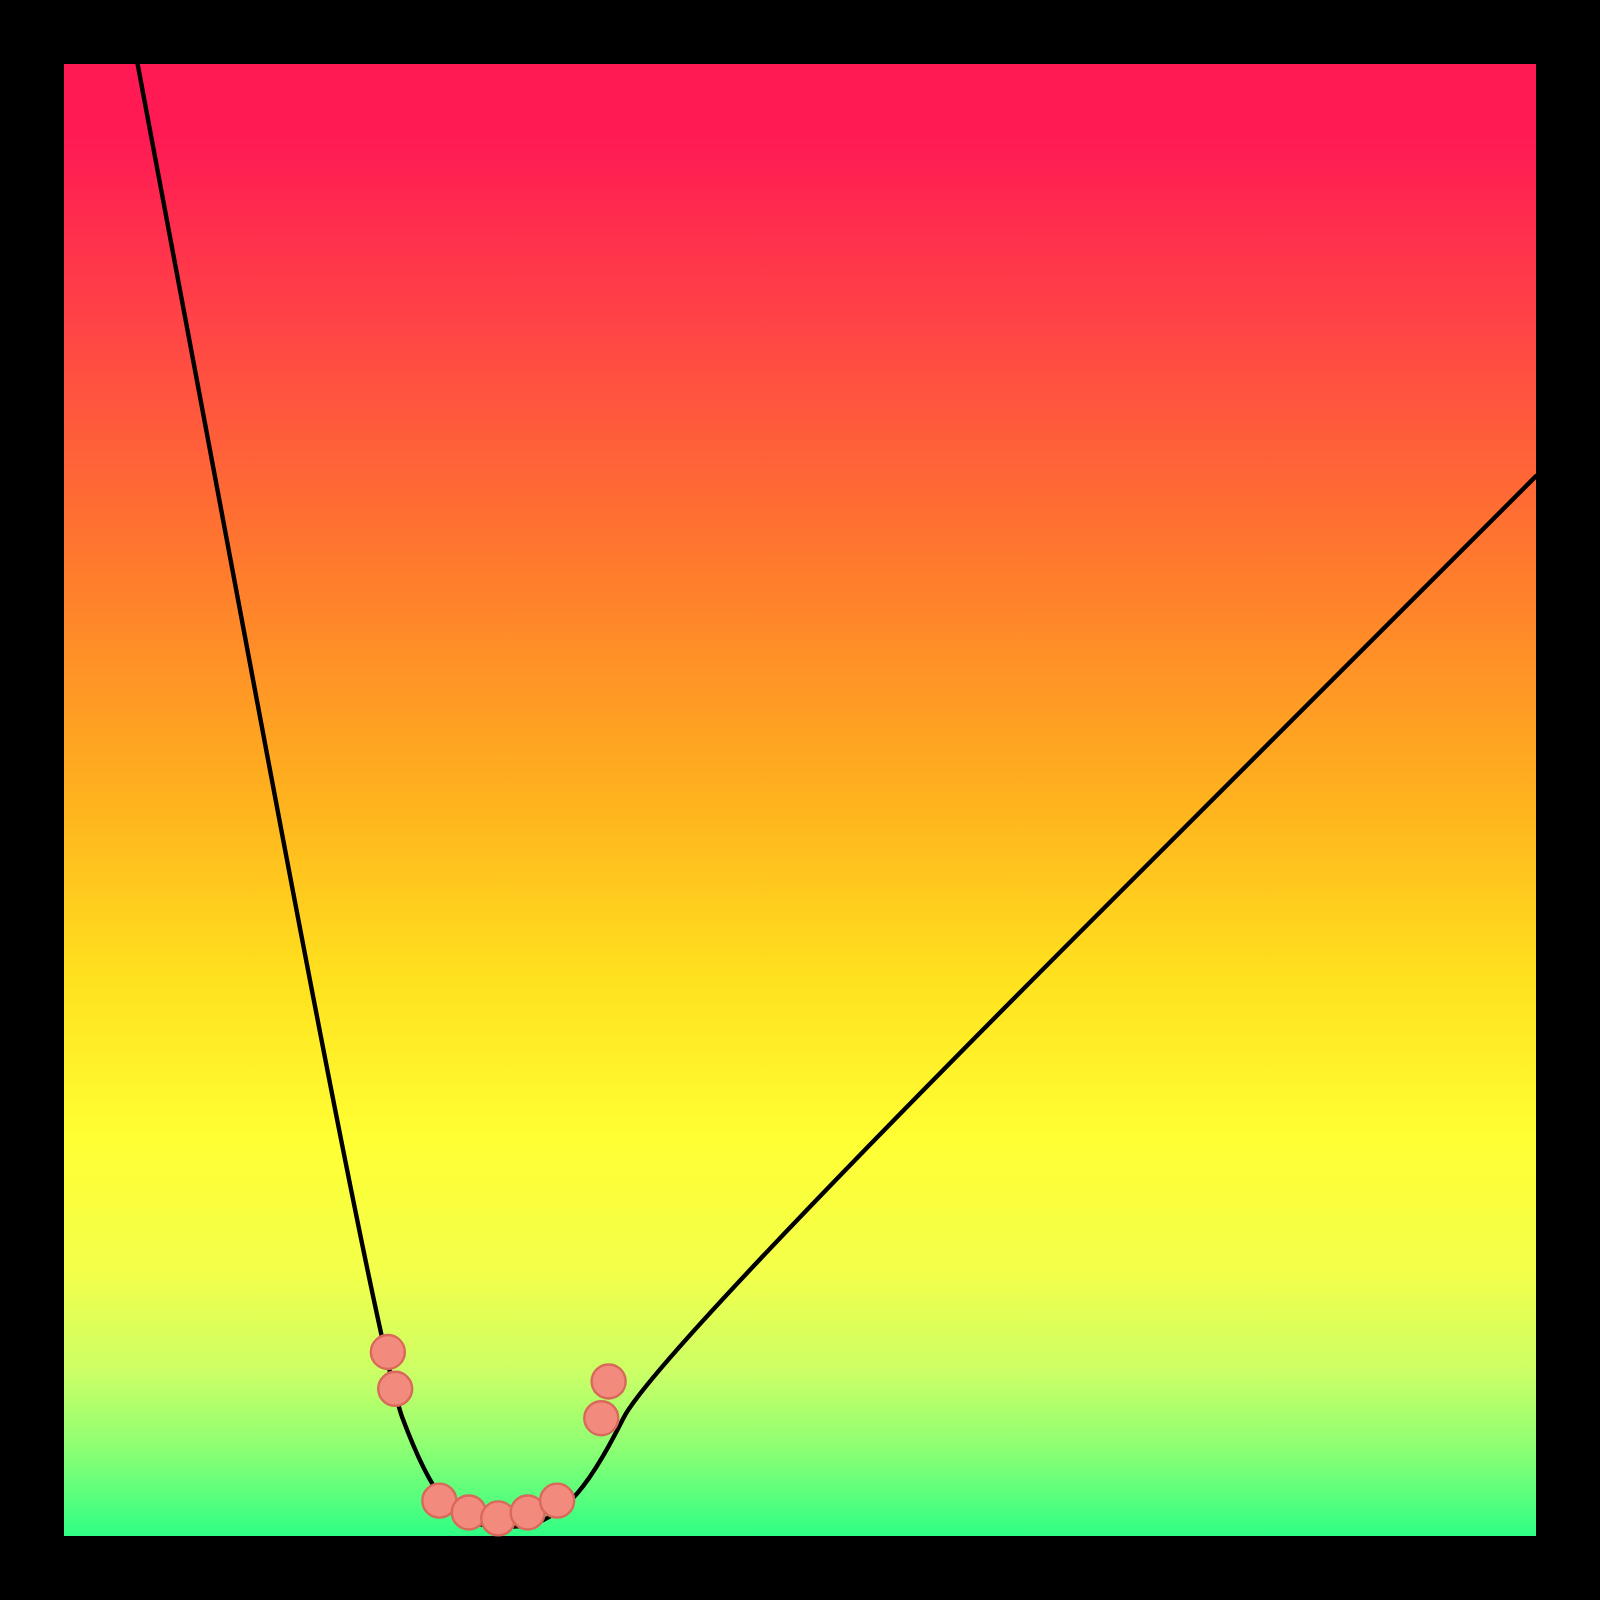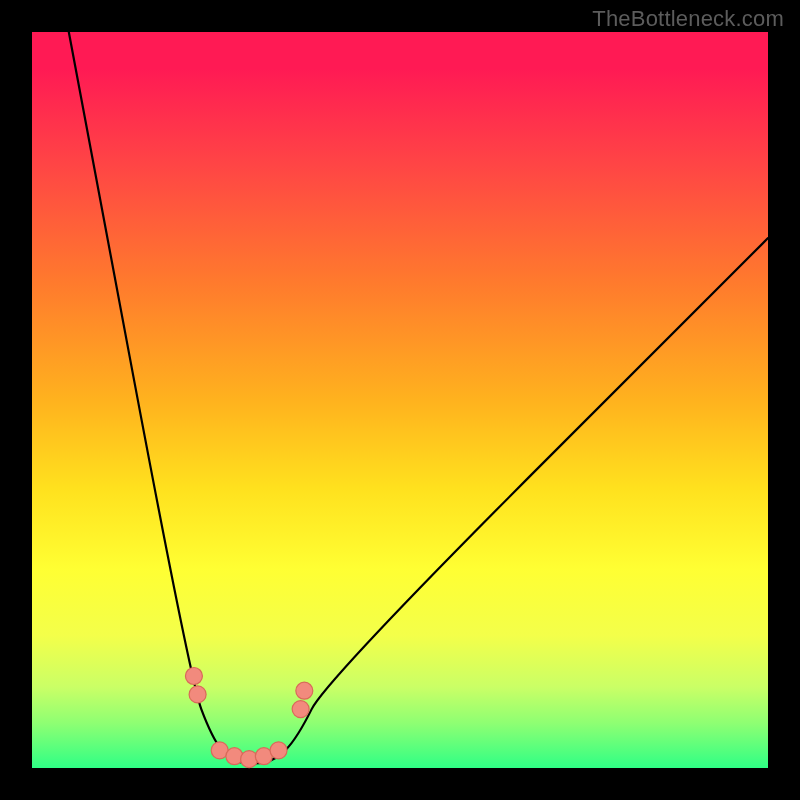--- a/index.html
+++ b/index.html
@@ -95,14 +95,13 @@
         <circle cx="202.4" cy="724.224" r="8.5"></circle>
         <circle cx="217.11999999999998" cy="727.168" r="8.5"></circle>
         <circle cx="231.84" cy="724.224" r="8.5"></circle>
         <circle cx="246.56" cy="718.336" r="8.5"></circle>
         <circle cx="268.64" cy="677.12" r="8.5"></circle>
         <circle cx="272.32" cy="658.72" r="8.5"></circle>
       </svg>
 
   </div>
 
-  <div class="watermark">TheBottleneck.com</div>
 </div>
 
 </body></html>

